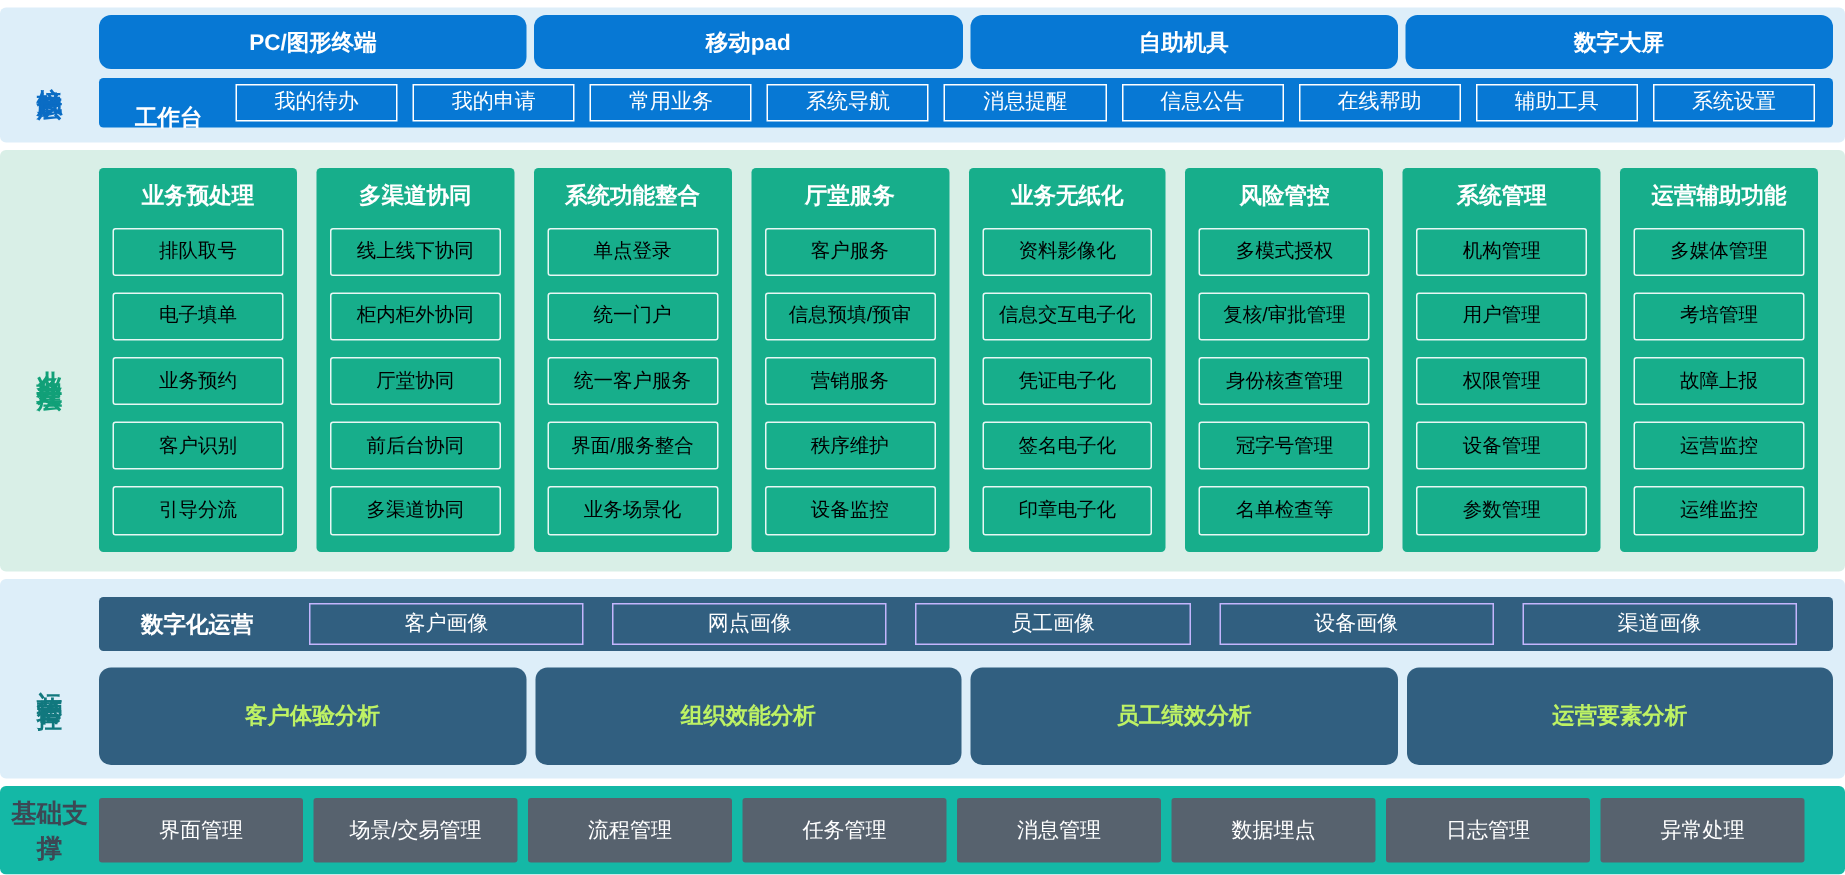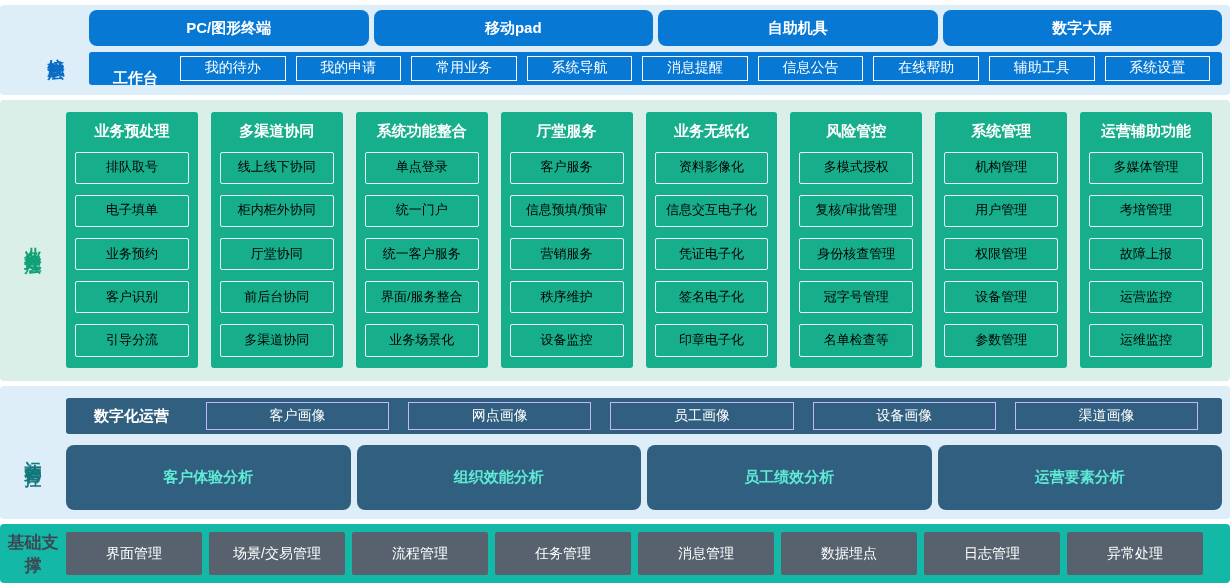--- a/index.html
+++ b/index.html
@@ -2,21 +2,21 @@
 <html><head>
 <meta charset="utf-8">
 <style>
   * { margin:0; padding:0; box-sizing:border-box; }
   html,body { width:1230px; height:583px; background:#ffffff;
     font-family:"Liberation Sans", sans-serif; }
   .page { width:1230px; height:583px; display:flex; flex-direction:column;
     gap:5px; padding-top:5px; }
 
   .band { display:flex; border-radius:4px; }
-  .band-contact    { background:#ddeef9; height:93px;padding-left:23px; }
+  .band-contact    { background:#ddeef9; height:93px; }
   .band-business   { background:#d9efe7; height:293px; }
   .band-ops        { background:#ddeef9; height:138px; }
   .band-foundation { background:#14b8a6; height:61px; }
 
   .band-label { width:66px; flex:none; display:flex; align-items:center;
     justify-content:center; font-weight:bold; font-size:17px; }
   .vtext { writing-mode:vertical-lr; text-orientation:upright; letter-spacing:3px; }
   .lbl-contact  { color:#0a6cc4; }
   .lbl-business { color:#11a078; }
   .lbl-ops      { color:#11787e; }
@@ -53,21 +53,21 @@
   
   .ops-content { flex:1; display:flex; flex-direction:column;
     padding:12px 8px 9px 0; }
   .digital-bar { height:36px; background:#315f80; border-radius:3px;
     display:flex; align-items:center; padding:0 24px 0 28px; gap:19px; }
   .digital-label { color:#fff; font-weight:bold; font-size:15px; flex:none;
     margin-right:18px; }
   .portrait-item { flex:1; height:28px; border:1px solid #c4b5fd; color:#fff;
     font-size:14px; display:flex; align-items:center; justify-content:center; }
   .analysis-row { flex:1; margin-top:11px; display:flex; gap:6px; }
-  .analysis-btn { flex:1; background:#315f80; border-radius:8px; color:#5eead4;
+  .analysis-btn { flex:1; background:#315f80; border-radius:8px; color:#bef264;
     font-weight:bold; font-size:15px; display:flex; align-items:center;
     justify-content:center; }
 
   
   .foundation-content { flex:1; display:flex; gap:7px; padding:8px 27px 8px 0; }
   .foundation-item { flex:1; background:#57626e; border-radius:2px; color:#fff;
     font-size:14px; display:flex; align-items:center; justify-content:center;
     white-space:nowrap; }
 </style>
 </head>

